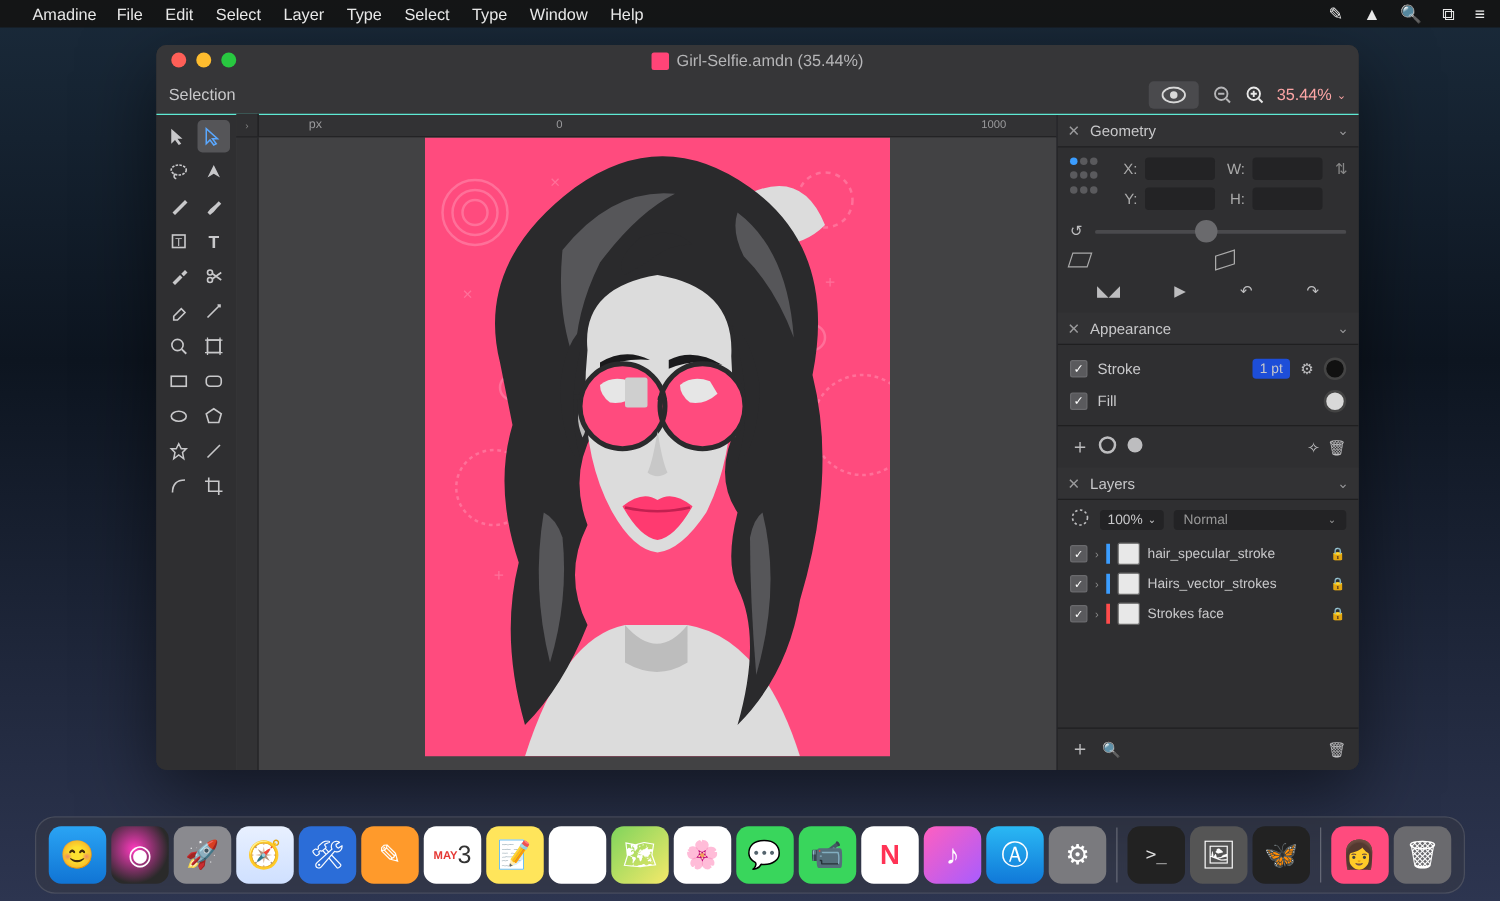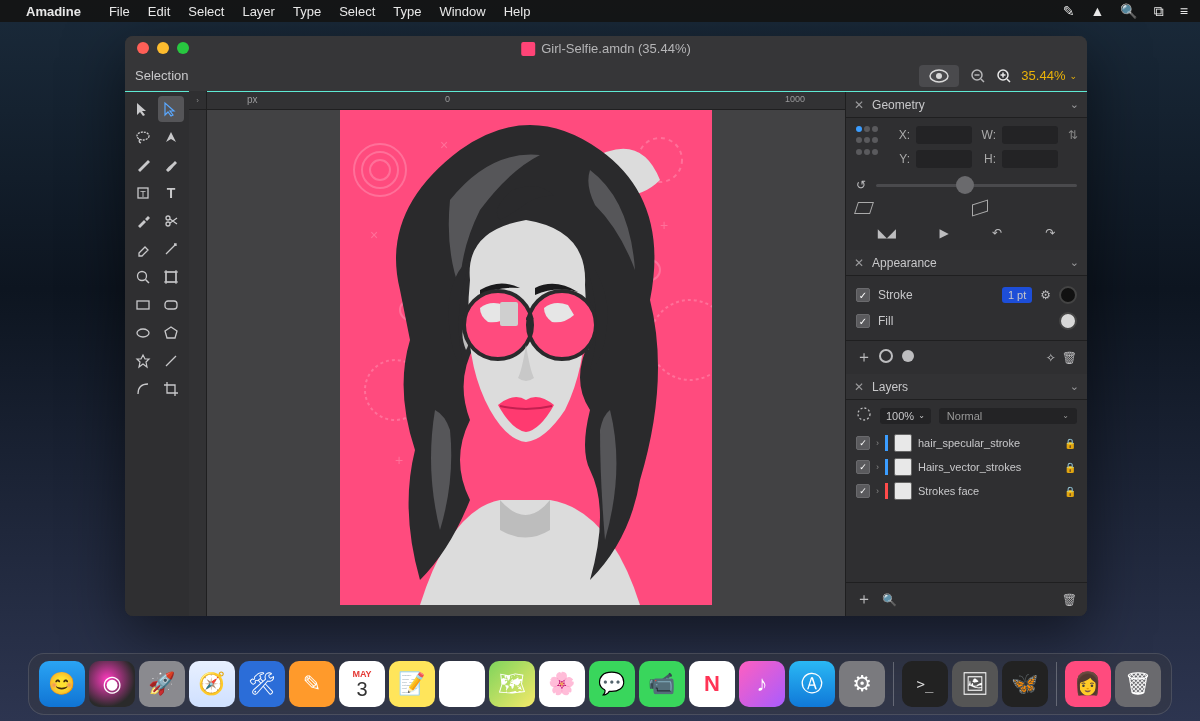--- a/index.html
+++ b/index.html
@@ -1,32 +1,32 @@
 <!DOCTYPE html>
 <html><head>
 <meta charset="utf-8">
 <style>
 *{margin:0;padding:0;box-sizing:border-box;font-family:-apple-system,BlinkMacSystemFont,"Helvetica Neue",sans-serif;-webkit-font-smoothing:antialiased}
 body{width:1200px;height:721px;overflow:hidden;background:linear-gradient(180deg,#1a2a3a 0%,#0d1520 40%,#2d3550 100%);position:relative}
 .menubar{height:22px;background:rgba(20,20,20,0.92);display:flex;align-items:center;padding:0 12px;color:#e8e8e8;font-size:13px;position:relative;z-index:10}
 .menubar .apple{margin-right:14px;font-size:14px}
-.menubar .app-name{font-weight:700;margin-right:28px}
+.menubar .app-name{font-weight:400;margin-right:16px}
 .menubar .mitem{margin-right:18px;cursor:default}
 .menubar .right{margin-left:auto;display:flex;align-items:center;gap:16px;font-size:14px}
 .window{position:absolute;left:125px;top:36px;width:962px;height:580px;background:#2f2f31;border-radius:8px;box-shadow:0 20px 60px rgba(0,0,0,0.5);overflow:hidden;display:flex;flex-direction:column}
 .titlebar{height:24px;background:#363638;display:flex;align-items:center;position:relative}
 .traffic{display:flex;gap:8px;padding-left:12px}
 .traffic span{width:12px;height:12px;border-radius:50%}
 .red{background:#ff5f57}.yellow{background:#febc2e}.green{background:#28c840}
 .wtitle{position:absolute;left:50%;transform:translateX(-50%);color:#b5b5b7;font-size:13px;display:flex;align-items:flex-end;gap:6px}
 .wtitle .docicon{width:14px;height:14px;background:#ff4477;border-radius:2px;display:inline-block}
 .optionsbar{height:32px;background:#363638;display:flex;align-items:center;padding:0 10px;color:#c8c8ca;font-size:13px;border-bottom:1px solid #5eead4}
 .optionsbar .spacer{flex:1}
 .eyebox{width:40px;height:22px;background:#4a4a4d;border-radius:4px;display:flex;align-items:center;justify-content:center;margin-right:10px}
-.zoomctl{display:flex;gap:8px;color:#eab308}
+.zoomctl{display:flex;gap:8px;color:#fca5a5}
 .zoomctl .zbtn{width:18px;height:18px;display:flex;align-items:center;justify-content:center;color:#b5b5b7}
 .zoomctl .zbtn.act{color:#e8e8e8}
 .zoomval{font-size:13px;display:flex;align-items:center;gap:4px}
 .content{flex:1;display:flex;min-height:0}
 .toolbox{width:64px;background:#2f2f31;padding:4px 5px;display:flex;flex-direction:column;gap:2px}
 .toolrow{display:flex;gap:2px}
 .tool{width:26px;height:26px;border-radius:4px;display:flex;align-items:center;justify-content:center;color:#c8c8ca;cursor:pointer}
 .tool.sel{background:#555558;color:#e8e8e8}
 .canvas-area{flex:1;display:flex;flex-direction:column;background:#424244;position:relative;min-width:0}
 .hruler{height:18px;background:#323234;border-bottom:1px solid #1f1f20;position:relative;color:#9a9a9c;font-size:9px;display:flex;align-items:flex-end}
@@ -85,21 +85,21 @@
 
 .dock{position:absolute;bottom:6px;left:50%;transform:translateX(-50%);height:62px;background:rgba(60,60,65,0.38);border:1px solid rgba(255,255,255,0.12);border-radius:16px;display:flex;align-items:center;padding:4px 10px;gap:4px;backdrop-filter:blur(10px)}
 .dockicon{width:46px;height:46px;border-radius:10px;display:flex;align-items:center;justify-content:center;font-size:22px;color:#fff;position:relative}
 .dock-sep{width:1px;height:44px;background:rgba(255,255,255,0.25);margin:0 4px}
 .di-finder{background:linear-gradient(180deg,#2aa4f4,#1074d4)}
 .di-siri{background:radial-gradient(circle at 40% 40%,#ff3abf,#2a2a2a 70%)}
 .di-launch{background:#8a8a8f}
 .di-safari{background:linear-gradient(180deg,#e8f0ff,#cfe0ff)}
 .di-xcode{background:#2b6dd8}
 .di-pages{background:#ff9a2b}
-.di-cal{background:#fff;color:#e53935;flex-direction:column;font-size:9px;line-height:1}
+.di-cal{background:#fff;color:#e53935;font-size:9px;line-height:1}
 .di-notes{background:#ffe55b}
 .di-rem{background:#fff}
 .di-maps{background:linear-gradient(135deg,#7fd45c,#f5e96a)}
 .di-photos{background:#fff}
 .di-msg{background:#39d65c}
 .di-ft{background:#39d65c}
 .di-news{background:#fff;color:#ff3355}
 .di-music{background:linear-gradient(135deg,#ff5fc0,#a85cff)}
 .di-store{background:linear-gradient(180deg,#2ab8f4,#1078d8)}
 .di-prefs{background:#7a7a7e}

